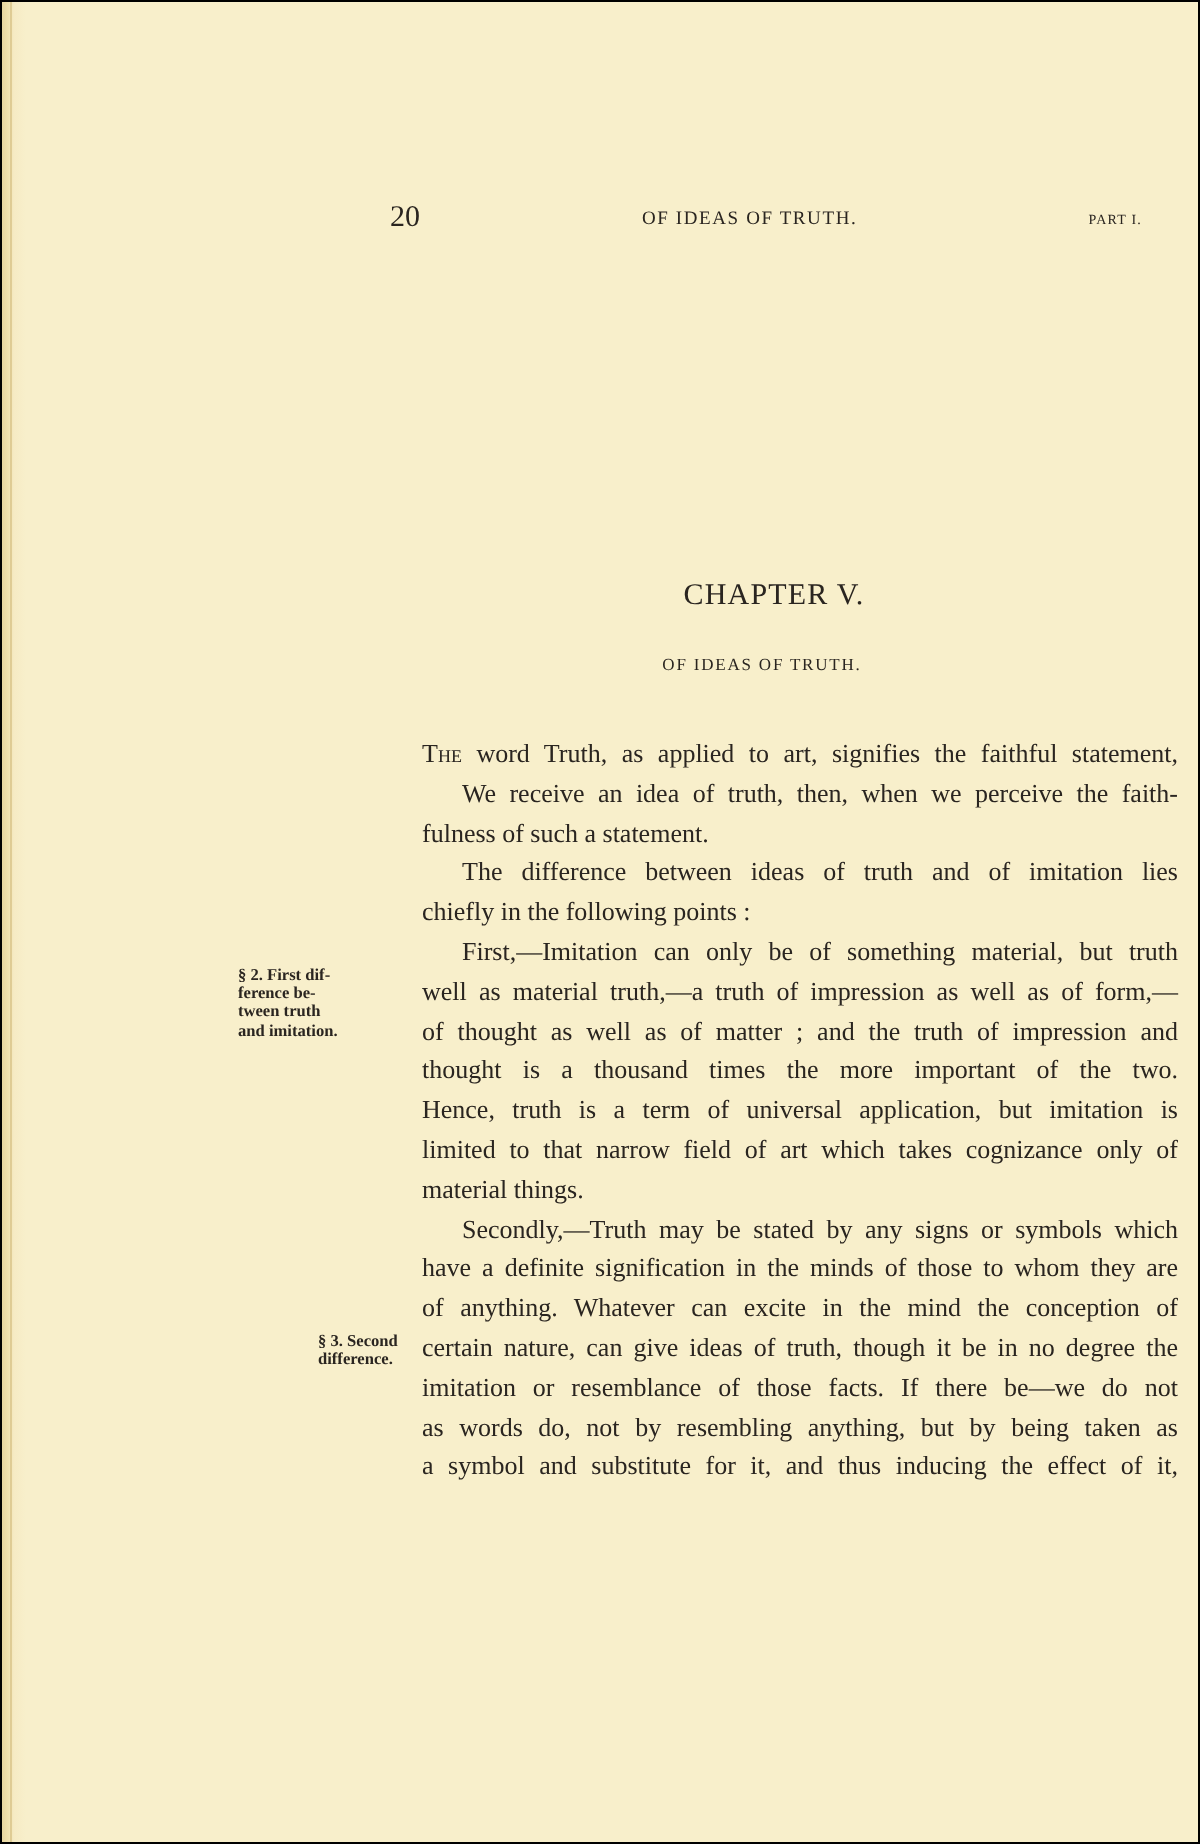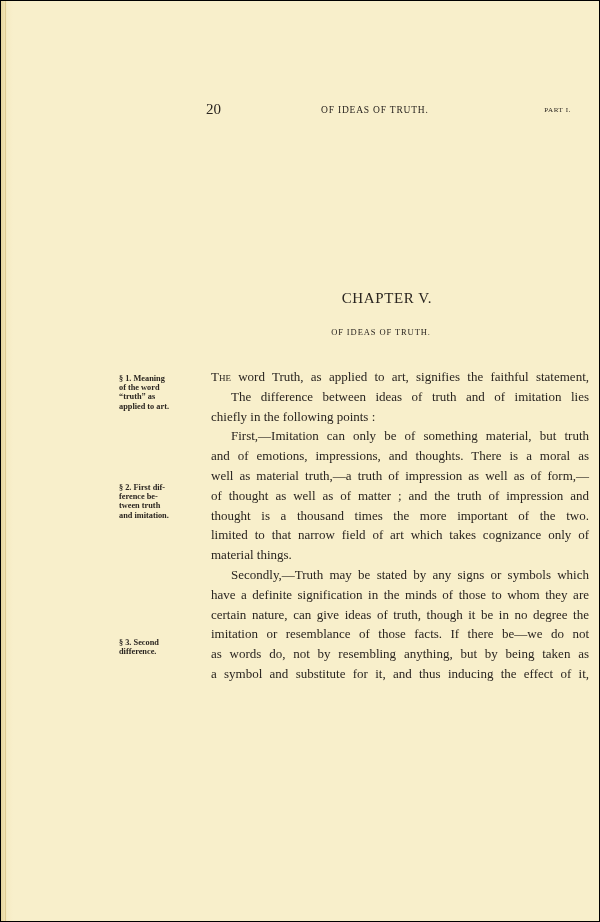--- a/index.html
+++ b/index.html
@@ -35,21 +35,21 @@
     }
     .header {
       position: absolute;
       top: 102px;
       left: 190px;
       width: 380px;
       height: 16px;
     }
     .page-number {
       position: absolute;
-      left: 15px;
+      left: 4px;
       top: -2px;
       font-size: 15px;
       color: #2a2520;
     }
     .running-title {
       position: absolute;
       left: 130px;
       top: 2px;
       font-size: 9.5px;
       letter-spacing: 0.8px;
@@ -127,56 +127,55 @@
 
   <div class="header">
     <span class="page-number">20</span>
     <span class="running-title">OF IDEAS OF TRUTH.</span>
     <span class="part-label">PART I.</span>
   </div>
 
   <div class="chapter-title">CHAPTER V.</div>
   <div class="chapter-subtitle">OF IDEAS OF TRUTH.</div>
 
-  <div class="sidenote" style="top:373px;">
-    <div>§ 1. Meaning</div>
-    <div>of the word</div>
-    <div>“truth” as</div>
-    <div>applied to art.</div>
-  </div>
   <div class="sidenote" style="top:482px;">
     <div>§ 2. First dif-</div>
     <div>ference be-</div>
     <div>tween truth</div>
     <div>and imitation.</div>
   </div>
-  <div class="sidenote" style="top:637px;">
+  <div class="sidenote" style="top:665px;margin-left:40px;">
     <div>§ 3. Second</div>
     <div>difference.</div>
   </div>
 
   <div class="body-text">
     <p>
       <span class="line"><span class="smallcaps">The</span><span> word Truth, as applied to art, signifies the faithful statement,</span></span>
     </p>
     <p>
+      <span class="line" style="padding-left:20px;">We receive an idea of truth, then, when we perceive the faith-</span>
+      <span class="line last">fulness of such a statement.</span>
+    </p>
+    <p>
       <span class="line" style="padding-left:20px;">The difference between ideas of truth and of imitation lies</span>
       <span class="line last">chiefly in the following points :</span>
     </p>
     <p>
       <span class="line" style="padding-left:20px;">First,—Imitation can only be of something material, but truth</span>
-      <span class="line">and of emotions, impressions, and thoughts.   There is a moral as</span>
       <span class="line">well as material truth,—a truth of impression as well as of form,—</span>
       <span class="line">of thought as well as of matter ; and the truth of impression and</span>
       <span class="line">thought is a thousand times the more important of the two.</span>
+      <span class="line">Hence, truth is a term of universal application, but imitation is</span>
       <span class="line">limited to that narrow field of art which takes cognizance only of</span>
       <span class="line last">material things.</span>
     </p>
     <p>
       <span class="line" style="padding-left:20px;">Secondly,—Truth may be stated by any signs or symbols which</span>
       <span class="line">have a definite signification in the minds of those to whom they are</span>
+      <span class="line">of anything.   Whatever can excite in the mind the conception of</span>
       <span class="line">certain nature, can give ideas of truth, though it be in no degree the</span>
       <span class="line">imitation or resemblance of those facts.   If there be—we do not</span>
       <span class="line">as words do, not by resembling anything, but by being taken as</span>
       <span class="line">a symbol and substitute for it, and thus inducing the effect of it,</span>
     </p>
   </div>
 </div>
 
 </body></html>

